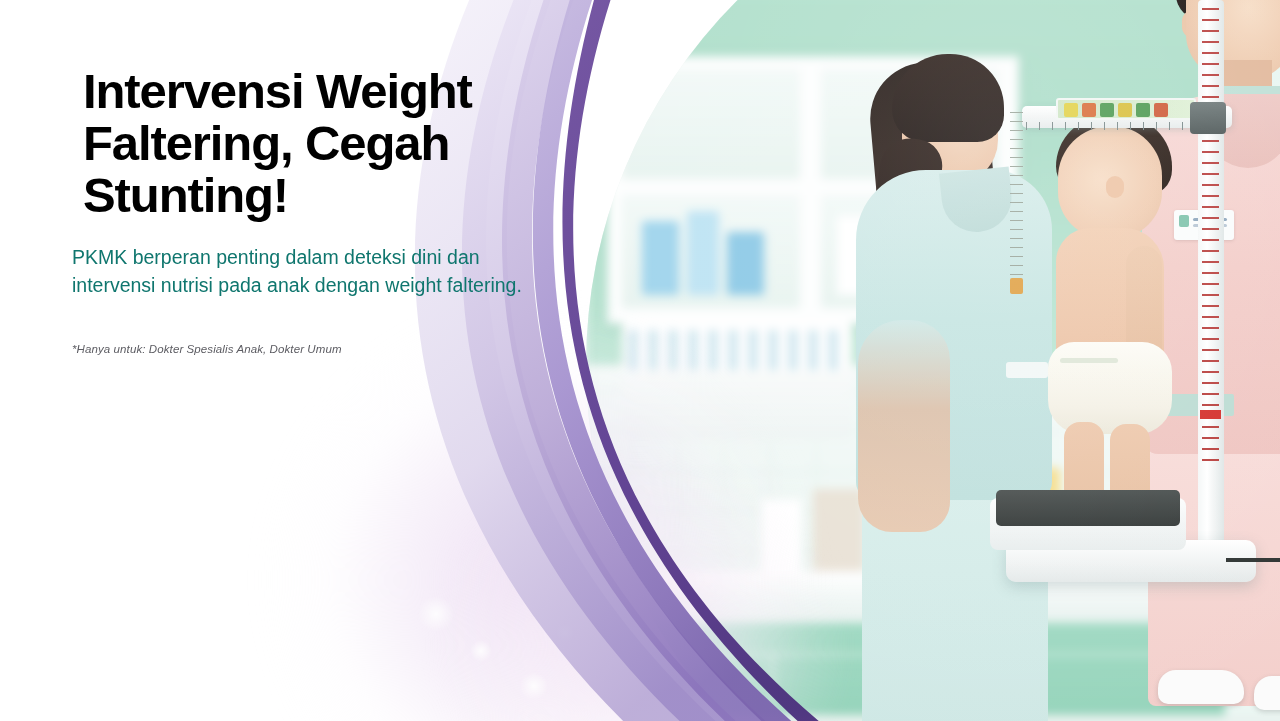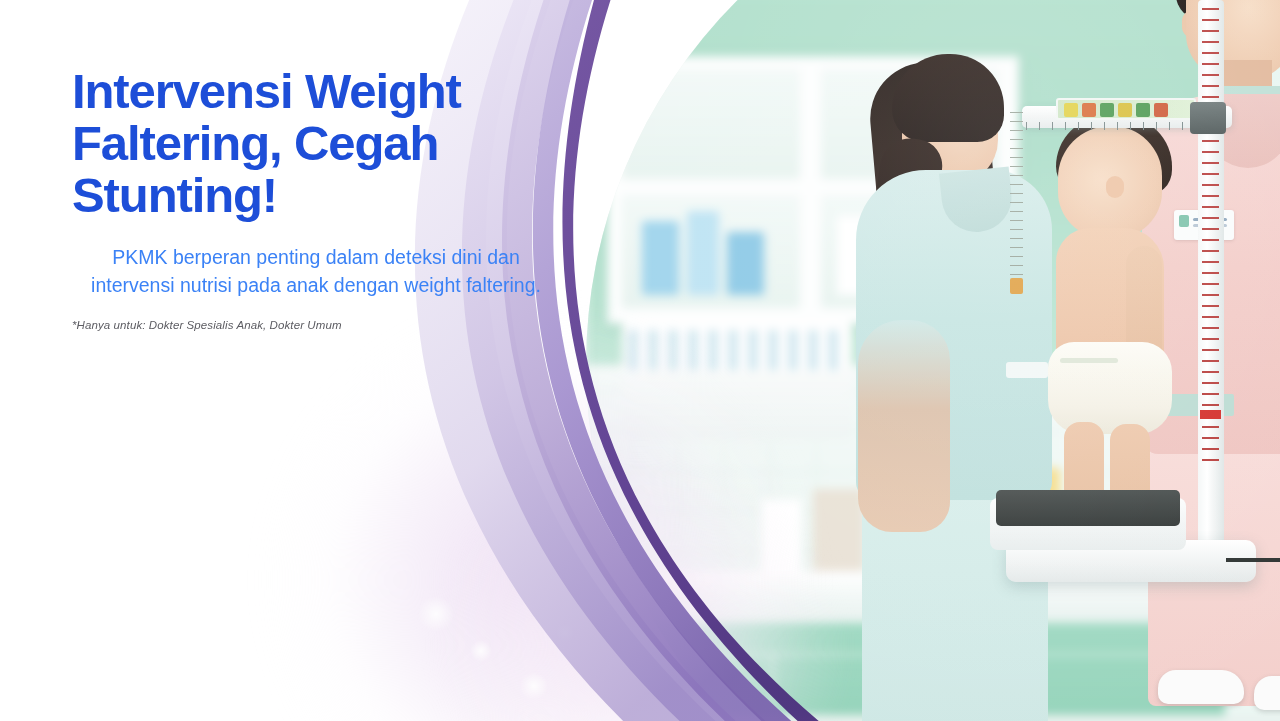--- a/index.html
+++ b/index.html
@@ -255,39 +255,39 @@
   .tag { display:flex; align-items:center; gap:12px; margin-top: 60px; }
   .tag-icon { width: 34px; height: 30px; flex: none; }
   .tag-label { font-size: 20px; font-weight: 700; color:#a25aa8; letter-spacing:.2px; }
 
   
   h1 {
     margin-top: 14px;
     font-size: 49px;
     line-height: 1.06;
     font-weight: 700;
-    color: #1d4ed8;
+    color: #000000;
     letter-spacing: -1.1px;
     max-width: 470px;
+    margin-left: 11px;
   }
 
   
   .para {
     margin-top: 22px;
     font-size: 19.5px;
     line-height: 1.42;
-    color: #3b82f6;
+    color: #0f766e;
     max-width: 500px;
     font-weight: 400;
-    text-align: center;
   }
   .para + .para { margin-top: 18px; }
 
   .disclaimer {
-    margin-top: 20px;
+    margin-top: 44px;
     font-size: 11.5px;
     font-style: italic;
     color: #5c5c62;
     letter-spacing:.1px;
   }
 
   
   .cta {
     margin-top: 44px;
     display: inline-flex;

